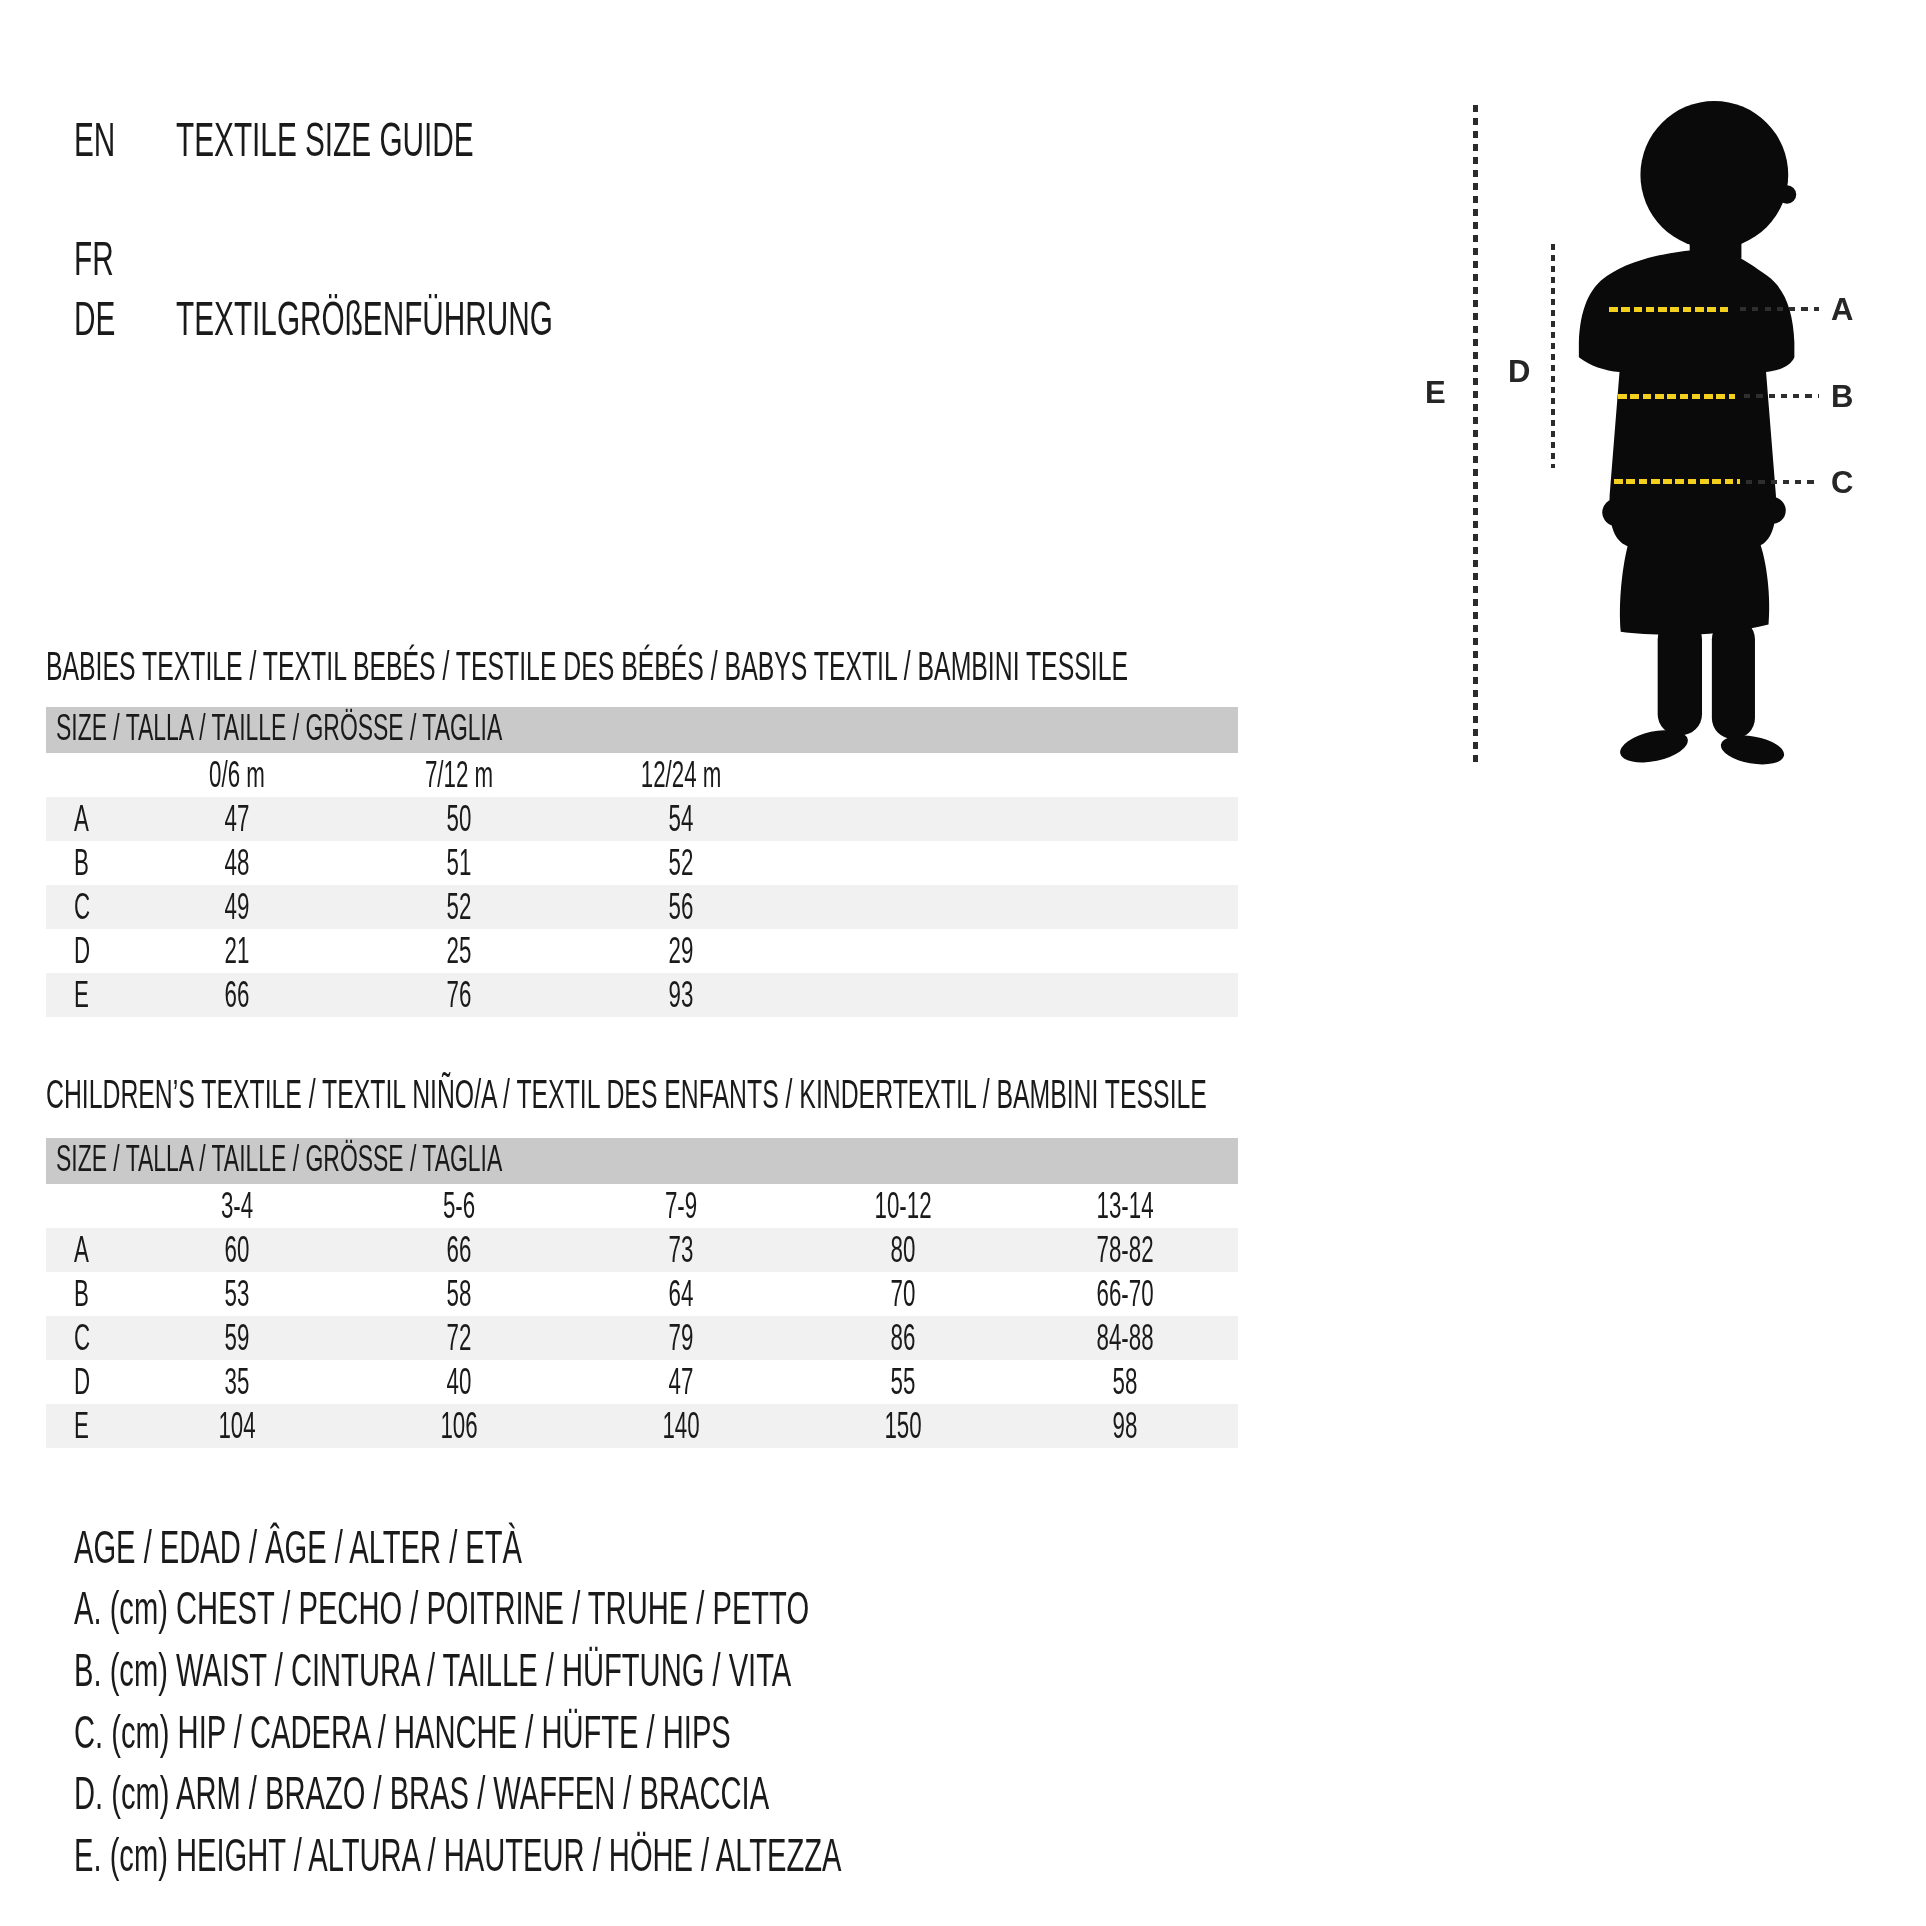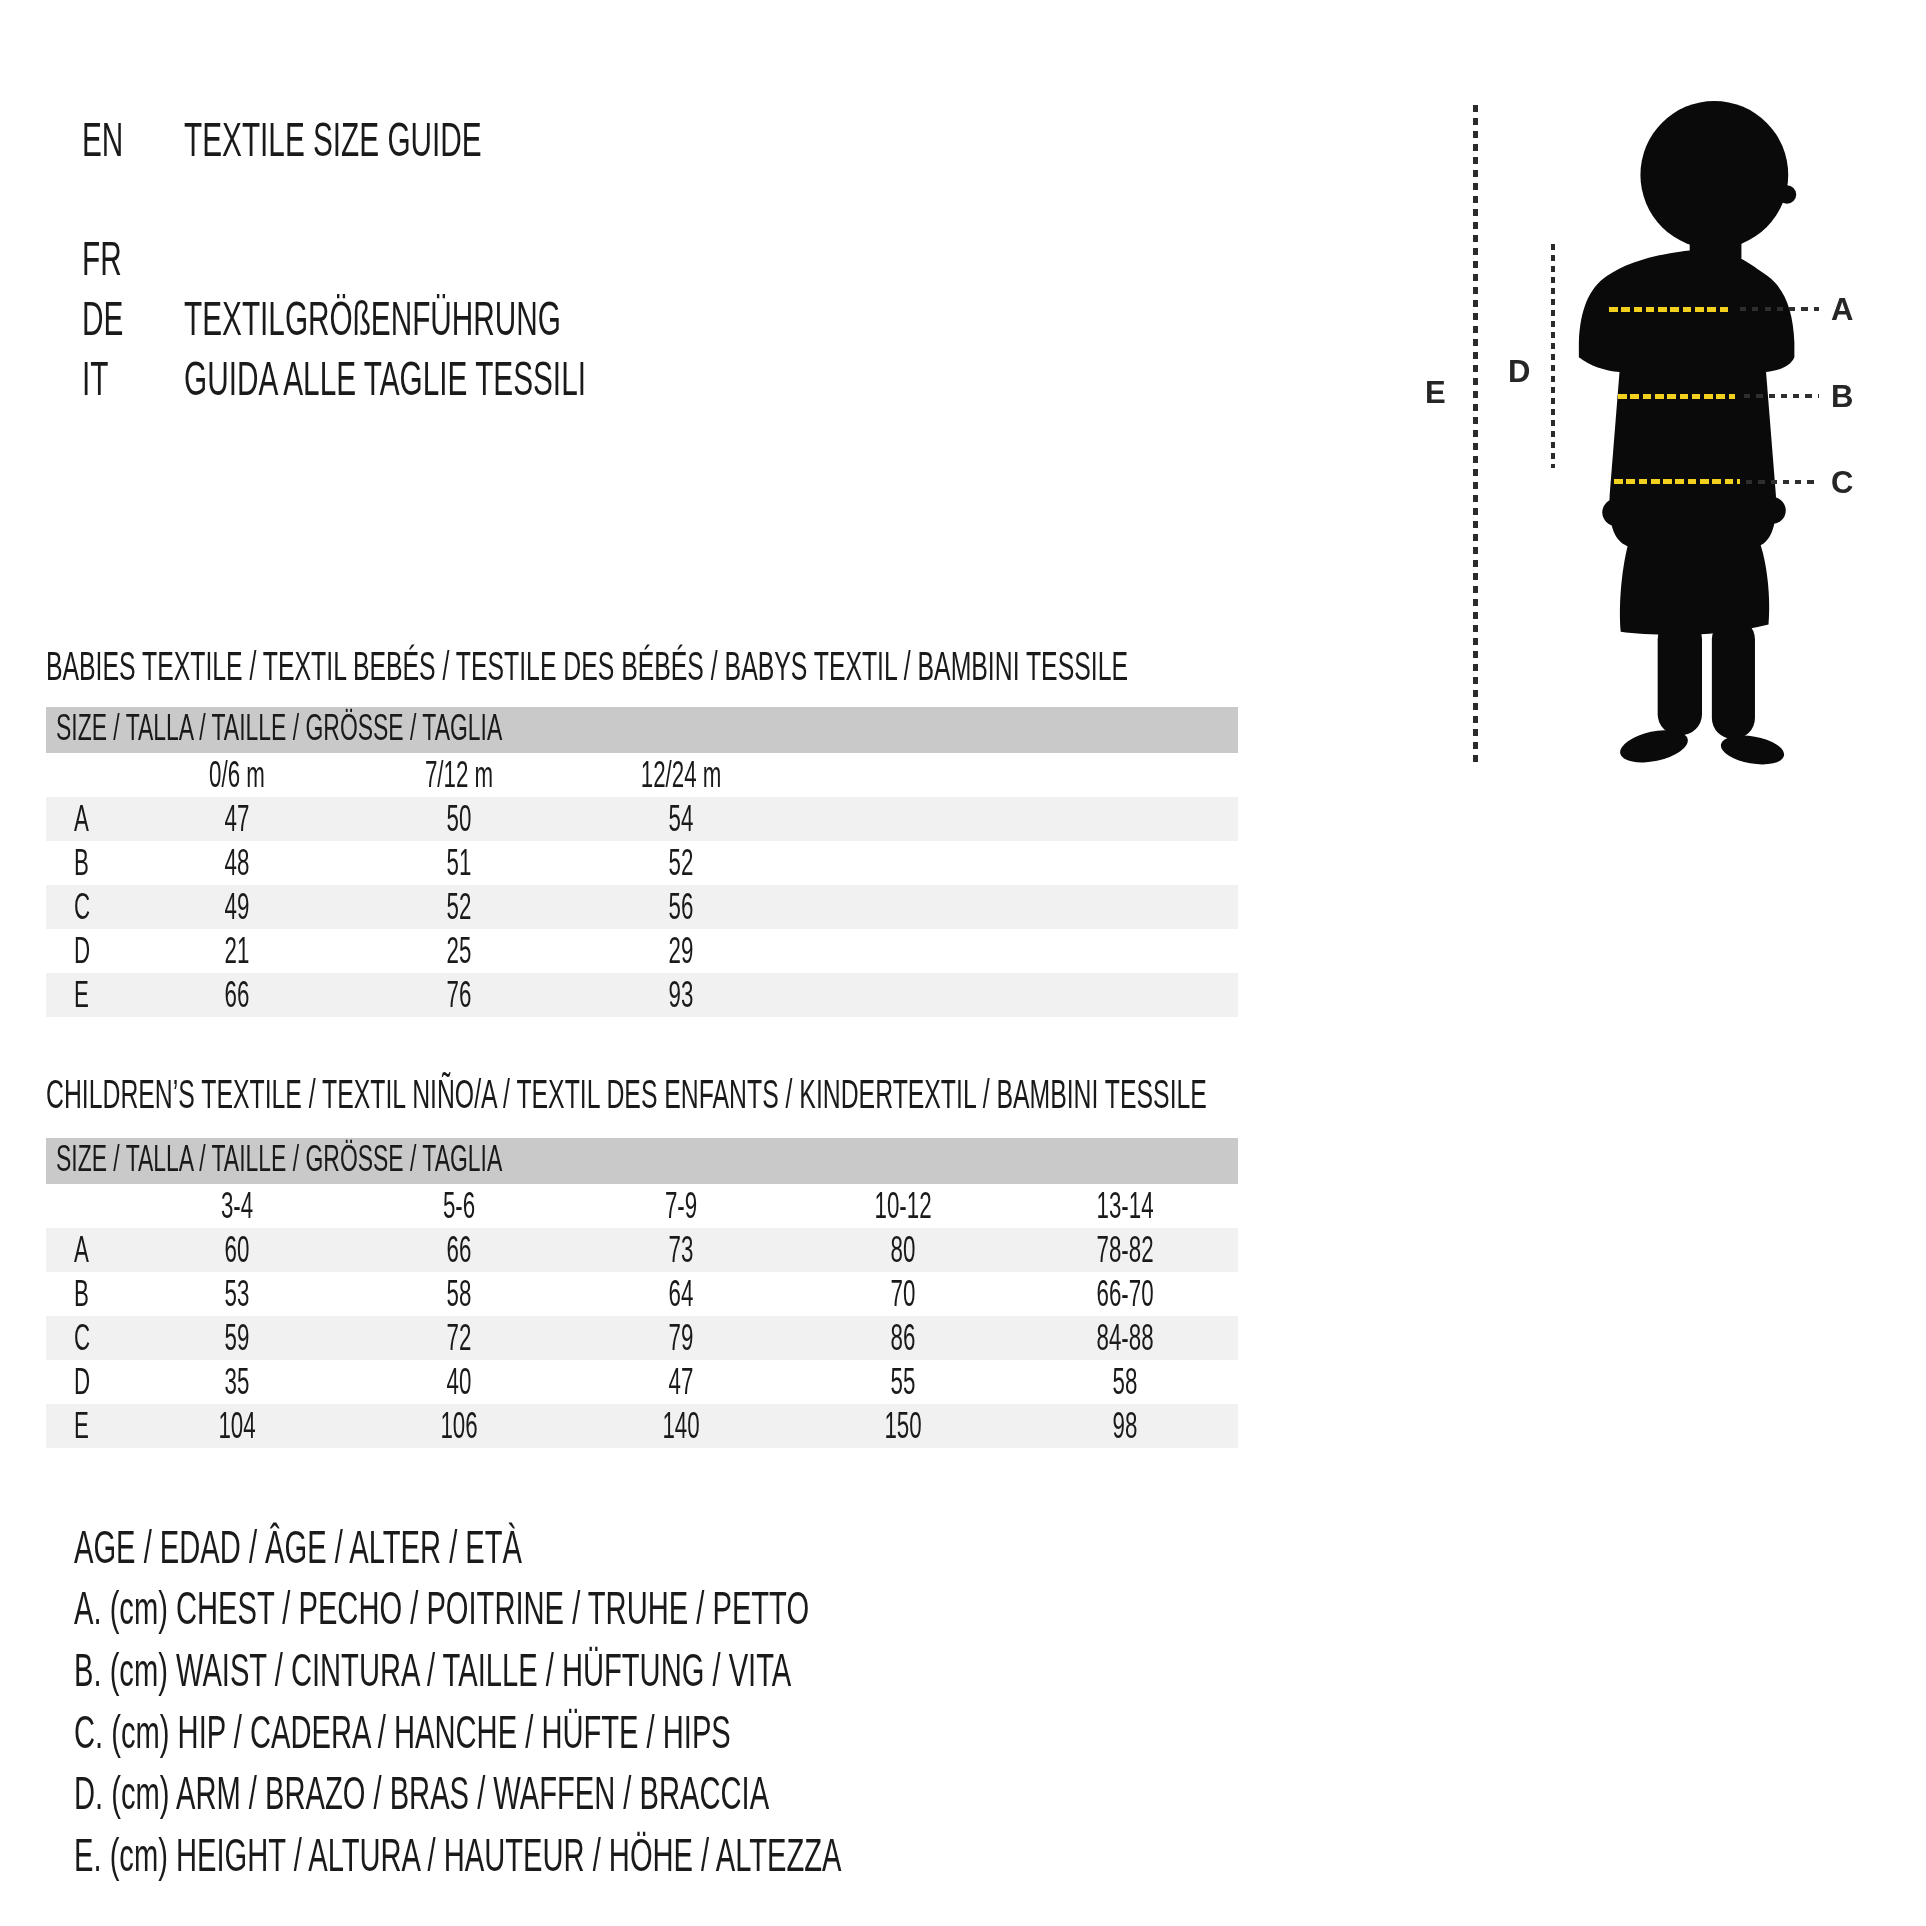--- a/index.html
+++ b/index.html
@@ -46,35 +46,31 @@
     background:repeating-linear-gradient(to bottom,#2b2b2b 0 6.2px,transparent 6.2px 11px);}
   .hdash-y{position:absolute;height:5px;
     background:repeating-linear-gradient(to right,#f3cf1e 0 8.6px,transparent 8.6px 12.3px);}
   .hdash-k{position:absolute;height:4.3px;
     background:repeating-linear-gradient(to right,#2e2e2e 0 6.2px,transparent 6.2px 12.3px);}
   .fig-label{position:absolute;font-size:31px;font-weight:700;color:#262626;line-height:35px;}
 </style>
 </head>
 <body>
 
-<div class="abs" style="left:8px;top:0;width:1109px;height:431px;text-align:right;">
+<div class="abs" style="left:0;top:0;width:1109px;height:431px;text-align:right;">
   <div class="lang-row" style="top:112px">
     <span class="code"><span class="condl">EN</span></span>
     <span class="title"><span class="condl">TEXTILE SIZE GUIDE</span></span>
   </div>
   <div class="lang-row" style="top:231px">
     <span class="code"><span class="condl">FR</span></span>
   </div>
   <div class="lang-row" style="top:291px">
     <span class="code"><span class="condl">DE</span></span>
     <span class="title"><span class="condl">TEXTILGRÖßENFÜHRUNG</span></span>
-  </div>
-  <div class="lang-row" style="top:351px">
-    <span class="code"><span class="condl">IT</span></span>
-    <span class="title"><span class="condl">GUIDA ALLE TAGLIE TESSILI</span></span>
   </div>
 </div>
 
 <div class="abs" style="left:1405px;top:86px;width:521px;height:715px;">
 
   <svg style="position:absolute;left:170px;top:15.4px" width="222" height="665" viewBox="0 0 360 1080">
     <g fill="#0a0a0a">
       <circle cx="226" cy="120" r="120"></circle>
       <circle cx="344" cy="152" r="15"></circle>
       <rect x="186" y="198" width="84" height="58"></rect>

